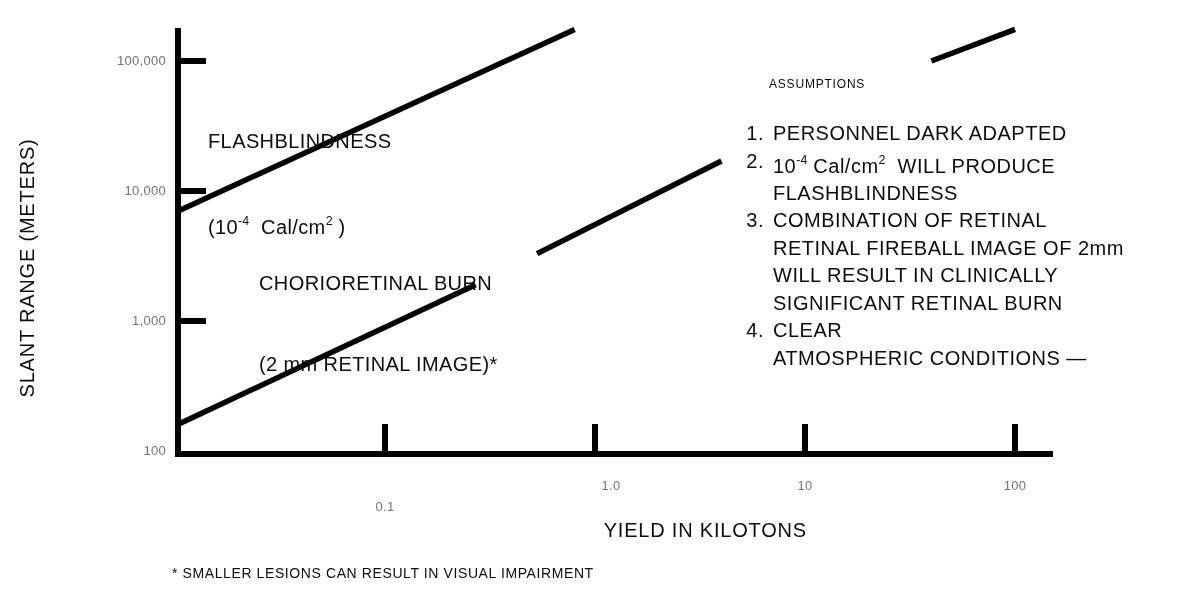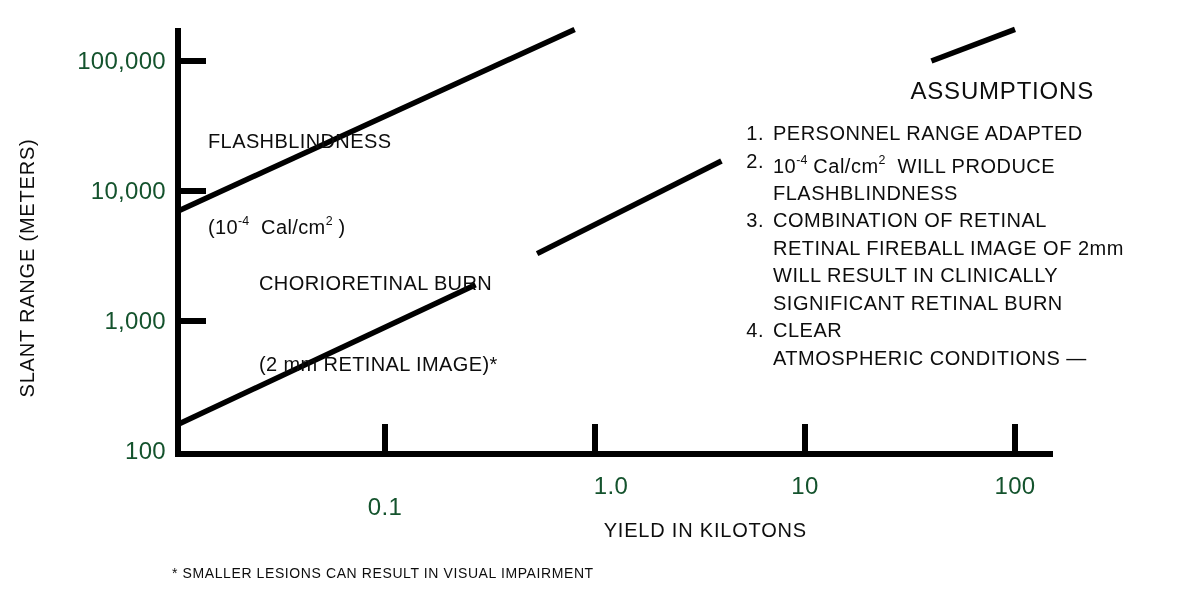--- a/index.html
+++ b/index.html
@@ -1,29 +1,29 @@
 <!DOCTYPE html>
 <html><head>
 <meta charset="utf-8">
 <style>
   html,body{margin:0;padding:0;background:#ffffff;}
   body{width:1200px;height:600px;font-family:"Liberation Sans","DejaVu Sans",sans-serif;color:#0d0d0d;}
   .figure{position:relative;width:1200px;height:600px;background:#ffffff;overflow:hidden;}
   .abs{position:absolute;}
   #chart-svg{position:absolute;left:0;top:0;}
-  .tick-label{position:absolute;font-size:24px;letter-spacing:.3px;line-height:26px;color:#14532d;}
+  .tick-label{position:absolute;font-size:13px;letter-spacing:.3px;line-height:26px;color:#737373;}
   .y-tick{left:41px;width:125px;text-align:right;}
   .x-tick{width:90px;text-align:center;top:473px;}
   .axis-title{font-size:20px;letter-spacing:.8px;white-space:nowrap;}
   #y-axis-title{left:8px;top:528px;width:520px;text-align:center;transform:rotate(-90deg);transform-origin:0 0;line-height:38px;}
   #x-axis-title{left:507px;top:519px;width:300px;text-align:right;}
   .curve-label{font-size:20px;line-height:27px;letter-spacing:.4px;white-space:pre;}
   #flash-label{left:208px;top:74px;}
   #chorio-label{left:259px;top:216px;}
-  #assumptions-title{left:794px;top:77px;width:300px;text-align:right;font-size:24px;letter-spacing:.8px;}
+  #assumptions-title{left:769px;top:77px;width:300px;text-align:left;font-size:12px;letter-spacing:.8px;}
   #assumptions-list{left:740px;top:120px;width:420px;font-size:20px;line-height:27.5px;letter-spacing:.5px;}
   .assump-item{display:flex;}
   .assump-num{width:24px;text-align:right;flex:0 0 24px;}
   .assump-lines{margin-left:9px;}
   .assump-line{white-space:pre;}
   #footnote{left:172px;top:565px;font-size:14px;letter-spacing:.6px;white-space:pre;}
   sup{font-size:.62em;letter-spacing:0;position:relative;top:-1px;}
 </style>
 </head>
 <body>
@@ -70,21 +70,21 @@
     <div>CHORIORETINAL BURN</div>
     <div>(2 mm RETINAL IMAGE)*</div>
   </div>
 
   <div class="abs" id="assumptions-title">ASSUMPTIONS</div>
 
   <div class="abs" id="assumptions-list">
       <div class="assump-item">
         <div class="assump-num">1.</div>
         <div class="assump-lines">
-          <div class="assump-line">PERSONNEL RANGE ADAPTED</div>
+          <div class="assump-line">PERSONNEL DARK ADAPTED</div>
         </div>
       </div>
       <div class="assump-item">
         <div class="assump-num">2.</div>
         <div class="assump-lines">
           <div class="assump-line">10<sup>-4</sup> Cal/cm<sup>2</sup>  WILL PRODUCE</div>
           <div class="assump-line">FLASHBLINDNESS</div>
         </div>
       </div>
       <div class="assump-item">

